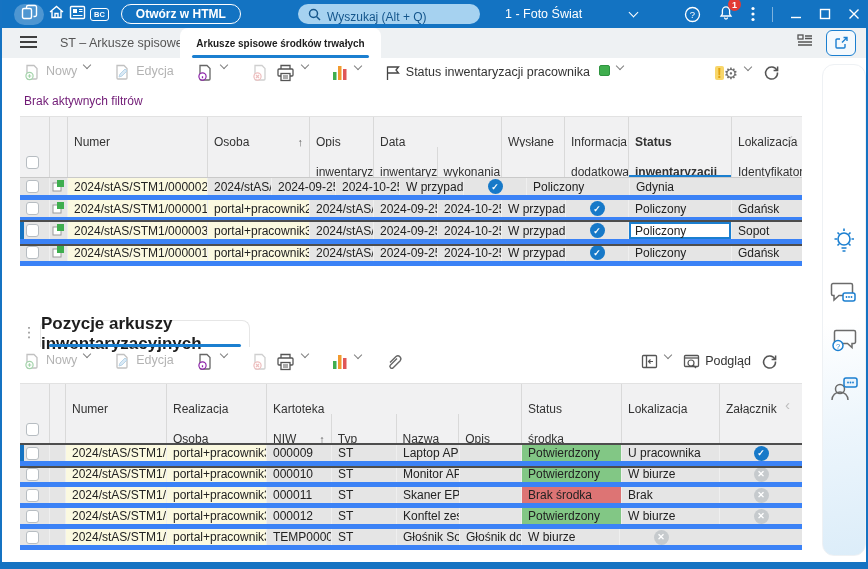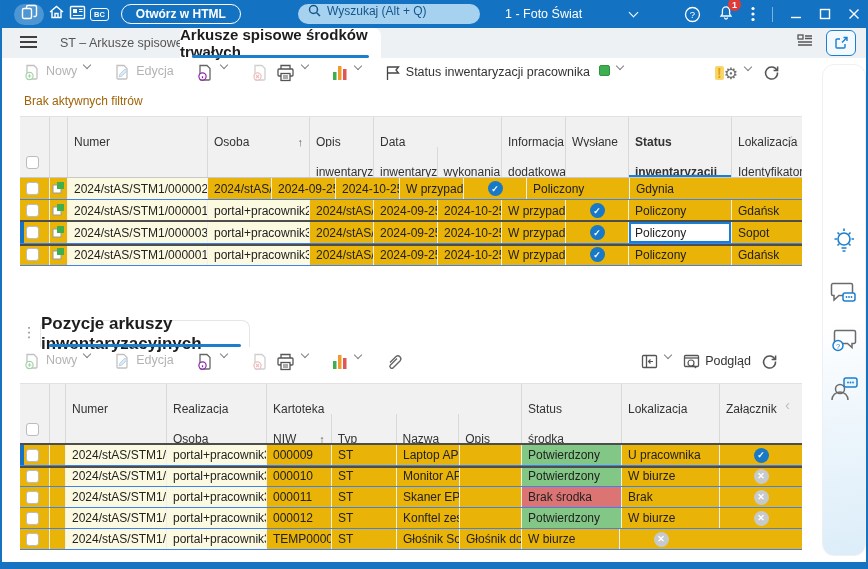--- a/index.html
+++ b/index.html
@@ -7,63 +7,63 @@
   .window{position:relative;width:868px;height:569px;background:#fff;overflow:hidden;
     border-left:2px solid #1573c2;border-right:2px solid #1573c2;border-bottom:7px solid #1573c2}
   
   .titlebar{position:absolute;left:-2px;top:0;width:868px;height:28px;background:#1373c2;display:flex;align-items:center;z-index:30}
   .tb-left{display:flex;align-items:center;gap:4px;margin-left:14px}
   .tb-iconbtn{width:30px;height:21px;display:flex;align-items:center;justify-content:center;border-radius:11px}
   .tb-iconbtn.active{background:rgba(255,255,255,.25)}
   .pillbtn{height:20px;border:1.5px solid #fff;border-radius:10px;color:#fff;font-size:12px;font-weight:bold;
     display:flex;align-items:center;padding:0 14px;margin-left:8px}
   .searchbox{position:absolute;left:298px;top:4px;width:182px;height:20px;background:#a6d2f0;border-radius:10px;
-    display:flex;align-items:flex-start;gap:6px;padding:0 10px;color:#14568c;font-size:12px}
+    display:flex;align-items:flex-end;gap:6px;padding:0 10px;color:#14568c;font-size:12px}
   .company{position:absolute;left:505px;top:0;height:28px;display:flex;align-items:center;gap:48px;color:#fff;font-size:12.5px}
   .tb-right{position:absolute;right:8px;top:0;height:28px;display:flex;align-items:center;gap:17px}
   .wchev{width:7px;height:7px;border-right:1.5px solid #fff;border-bottom:1.5px solid #fff;transform:rotate(45deg);margin-top:-3px}
   .tb-sep{width:1px;height:15px;background:rgba(255,255,255,.45)}
   .bell-wrap{position:relative}
   .badge{position:absolute;top:-6px;right:-7px;min-width:13px;height:13px;background:#e23b35;border-radius:7px;
     color:#fff;font-size:9px;font-weight:bold;display:flex;align-items:center;justify-content:center;padding:0 2px}
   
   .tabrow{position:absolute;left:0;top:28px;width:864px;height:30px;background:#eef1f3}
   .burger{position:absolute;left:18px;top:8px;width:17px}
   .burger i{display:block;height:2px;background:#3f3f3f;margin-bottom:3px}
   .tab1{position:absolute;left:58px;top:0;height:30px;display:flex;align-items:center;color:#555;font-size:12.5px}
   .tab2{position:absolute;left:178px;top:0;width:201px;height:30px;background:#fff;border-radius:8px 8px 0 0;
-    display:flex;align-items:center;justify-content:center;color:#1d1d1d;font-size:15px;font-weight:bold}
+    display:flex;align-items:center;justify-content:center;color:#1d1d1d;font-size:10px;font-weight:bold}
   .tab2 .uline{position:absolute;left:12px;right:12px;bottom:0;height:3px;background:#1b7fd0;border-radius:2px}
   .tabrow-right{position:absolute;right:10px;top:2px;display:flex;align-items:center;gap:12px}
   .sharebtn{width:30px;height:26px;border:1.5px solid #1b7fd0;border-radius:6px;display:flex;align-items:center;justify-content:center;background:#f4f9fd}
   
   .toolbar{position:absolute;display:flex;align-items:center;gap:7px;height:32px}
   .tbtn{display:flex;align-items:flex-start;gap:5px;font-size:12.5px;color:#333;white-space:nowrap}
   .tbtn.dis{color:#b3b3b3}
   .tbtn.dis svg{opacity:.55}
   .chev{width:6px;height:6px;border-right:1.4px solid #808080;border-bottom:1.4px solid #808080;transform:rotate(45deg);margin:-2px 2px 0 2px}
   .gsq{width:11px;height:11px;background:#3fae4e;border-radius:2px;border:1px solid #2f9440;margin-left:4px}
   .gearwarn{display:flex;align-items:flex-start}
   .gearwarn .bang{color:#e3a410;font-weight:bold;font-size:14px;background:#f8d66a;padding:0 2px;line-height:14px;border-radius:2px}
   .gear::before{content:"\2699";font-size:16px;color:#6e6e6e;line-height:16px}
   .sp{width:8px}
   
-  .filterline{position:absolute;left:22px;top:94px;font-size:12px;color:#a16207}
+  .filterline{position:absolute;left:22px;top:94px;font-size:12px;color:#701a75}
   
   .tbl{position:absolute;left:18px;width:782px}
   .thead{display:flex;background:#f1f1f2;border-top:1px solid #e2e2e2;border-bottom:1px solid #c9c9c9}
   .hc{border-right:1px solid #d9d9d9;font-size:12px;color:#333;overflow:hidden;position:relative}
   .hl{height:21px;line-height:21px;padding:15px 6px;white-space:nowrap;overflow:hidden}
   .hsub{display:flex}
   .hsub .hc:last-child{border-right:none}
   .hgroup{padding:0}
   .selcol .hl{font-weight:bold}
   .selcol::after{content:"";position:absolute;left:0;right:0;bottom:0;height:2px;background:#1b7fd0}
   .arrow-up::before{content:"\2191";color:#666;font-size:11px}
-  .trow{display:flex;height:22px;border-bottom:1px solid #3b82f6;background:#eab308;position:relative}
+  .trow{display:flex;height:22px;border-bottom:5px solid #3b82f6;background:#e5e5e5;position:relative}
   .brow{height:21px}
   .c{display:flex;align-items:center;padding:0 6px;font-size:12px;color:#222;white-space:nowrap;overflow:hidden;border-right:1px solid #efefef}
   .cc-center{justify-content:center}
   .y{background:#fbf9e0}
   .sel{box-shadow:0 -2px 0 0 #4d4d4d,0 2px 0 0 #4d4d4d;z-index:5}
   .sel::before{content:"";position:absolute;left:0;top:0;bottom:0;width:4px;background:#1573c2}
   .focuscell{box-shadow:inset 0 0 0 2px #1b7fd0;background:#fff}
   .st-g{background:#82c785}.st-r{background:#dd7474}.st-y{background:#fcce45}
   .cb{width:13px;height:13px;border:1px solid #b7bdc2;border-radius:3px;background:#fff;display:inline-block}
   .cc{width:15px;height:15px;border-radius:50%;display:flex;align-items:center;justify-content:center;color:#fff;font-size:9px;font-weight:bold}
@@ -332,26 +332,26 @@
         <div class="hl">Data</div>
         <div class="hsub">
           <div class="hc" style="width:64px">
               <div class="hl">inwentaryzacji</div>
             </div>
           <div class="hc" style="width:64px">
               <div class="hl">wykonania</div>
             </div>
         </div>
       </div>
+      <div class="hc t9">
+          <div class="hl">Wysłane</div>
+        </div>
       <div class="hc t8">
           <div class="hl">Informacja</div>
           <div class="hl">dodatkowa</div>
-        </div>
-      <div class="hc t9">
-          <div class="hl">Wysłane</div>
         </div>
       <div class="hc t10 selcol">
           <div class="hl">Status</div>
           <div class="hl">inwentaryzacji</div>
         </div>
       <div class="hc t11">
           <div class="hl">Lokalizacja</div>
           <div class="hl">Identyfikator</div>
         </div>
     </div>

